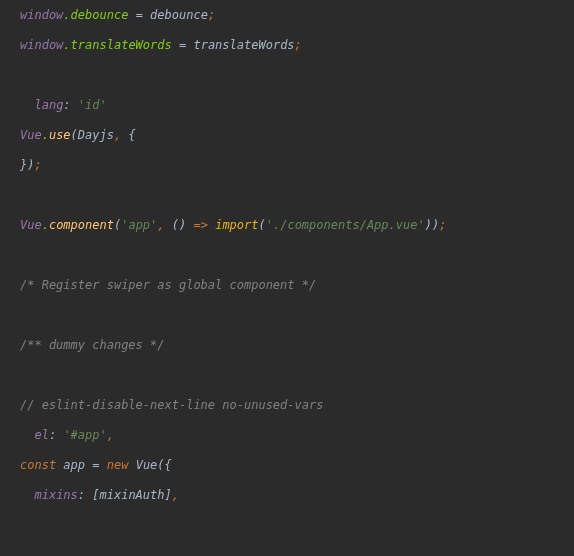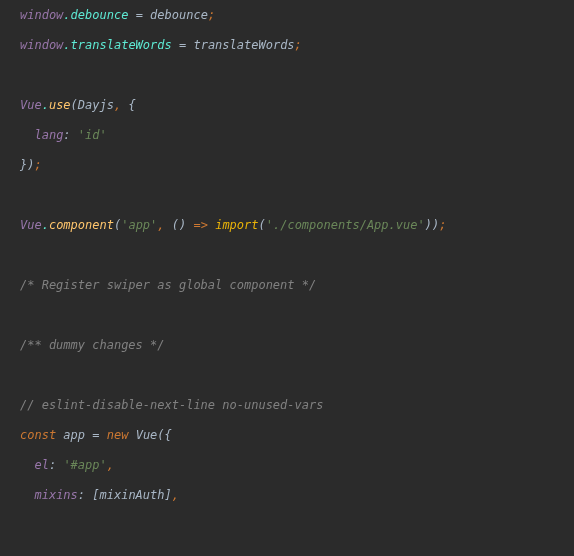--- a/index.html
+++ b/index.html
@@ -20,49 +20,49 @@
     white-space: pre;
     font-style: italic;
   }
   .line {
     display: block;
     padding-left: 20px;
   }
   
   .kw    { color: #cc7832; }    
   .glob  { color: #9876aa; font-style: italic; } 
-  .prop  { color: #5eead4; }    
+  .prop  { color: #84cc16; }    
   .punc  { color: #cc7832; }
   .str   { color: #6a8759; }    
   .cmt   { color: #808080; }
   .fn    { color: #ffc66d; }
   .imp   { color: #eab308; }    
   .ident { color: #a9b7c6; }
   .field { color: #9876aa; }    
   .plain { color: #a9b7c6; }
 </style>
 </head>
 <body>
 
 <pre class="code"><span class="line"><span class="glob">window</span><span class="prop">.debounce</span> <span class="plain">=</span> <span class="ident">debounce</span><span class="punc">;</span></span>
 <span class="line"><span class="glob">window</span><span class="prop">.translateWords</span> <span class="plain">=</span> <span class="ident">translateWords</span><span class="punc">;</span></span>
 <span class="line"> </span>
+<span class="line">  <span class="field">lang</span><span class="plain">:</span> <span class="str">'id'</span></span>
 <span class="line"><span class="glob">Vue</span><span class="prop">.</span><span class="fn">use</span><span class="plain">(Dayjs</span><span class="punc">,</span><span class="plain"> {</span></span>
-<span class="line">  <span class="field">lang</span><span class="plain">:</span> <span class="str">'id'</span></span>
 <span class="line"><span class="plain">})</span><span class="punc">;</span></span>
 <span class="line"> </span>
 <span class="line"><span class="glob">Vue</span><span class="prop">.</span><span class="fn">component</span><span class="plain">(</span><span class="str">'app'</span><span class="punc">,</span><span class="plain"> ()</span> <span class="kw">=&gt;</span> <span class="imp">import</span><span class="plain">(</span><span class="str">'./components/App.vue'</span><span class="plain">))</span><span class="punc">;</span></span>
 <span class="line"> </span>
 <span class="line"><span class="cmt">/* Register swiper as global component */</span></span>
 <span class="line"> </span>
 <span class="line"><span class="cmt">/** dummy changes */</span></span>
 <span class="line"> </span>
 <span class="line"><span class="cmt">// eslint-disable-next-line no-unused-vars</span></span>
+<span class="line">  <span class="field">el</span><span class="plain">:</span> <span class="str">'#app'</span><span class="punc">,</span></span>
 <span class="line"><span class="kw">const</span> <span class="ident">app</span> <span class="plain">=</span> <span class="kw">new</span> <span class="ident">Vue</span><span class="plain">({</span></span>
-<span class="line">  <span class="field">el</span><span class="plain">:</span> <span class="str">'#app'</span><span class="punc">,</span></span>
 <span class="line">  <span class="field">mixins</span><span class="plain">:</span><span class="plain"> [mixinAuth]</span><span class="punc">,</span></span>
 
 
 
 
 
 
 
 
 

